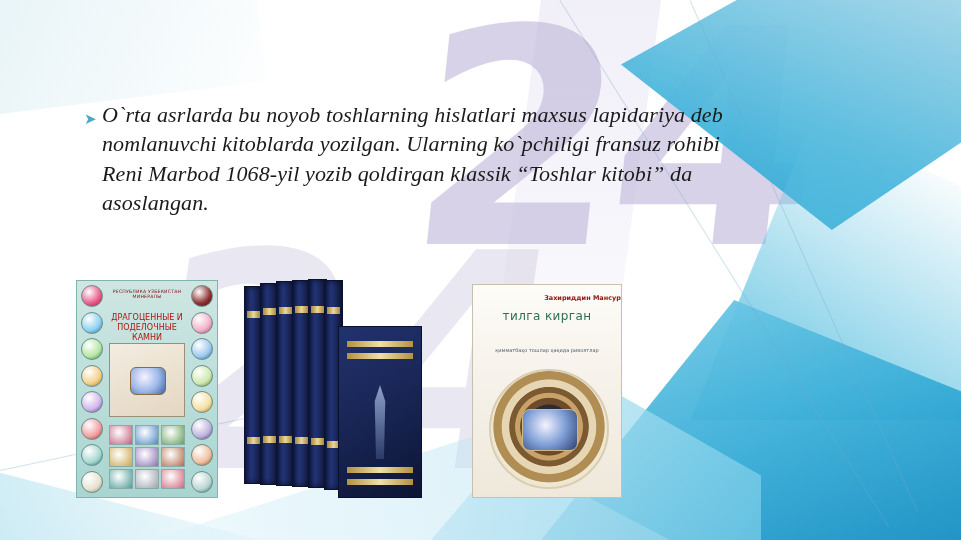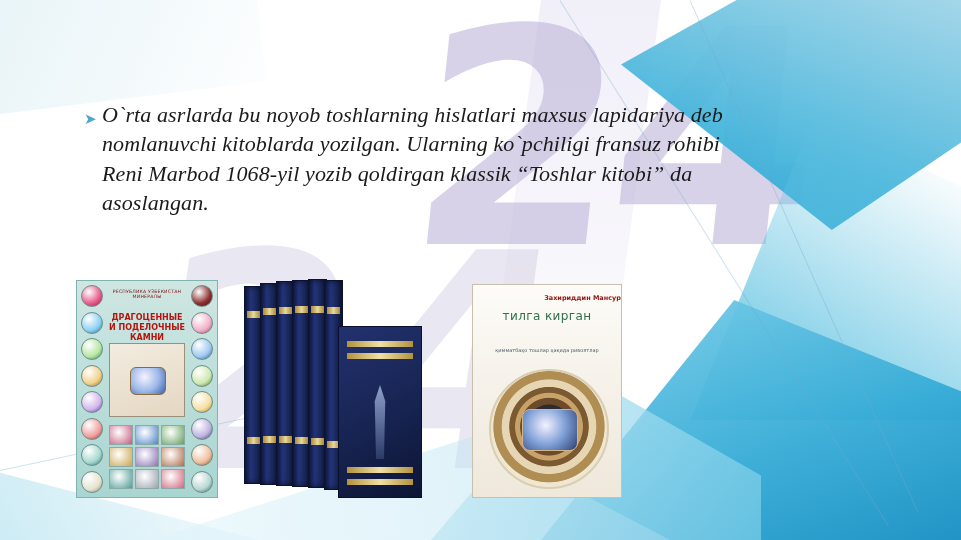--- a/index.html
+++ b/index.html
@@ -195,21 +195,21 @@
   }
   .b1 .t-small {
     font-size: 4.6px;
     color: #7a1111;
     letter-spacing: .2px;
     font-family: "DejaVu Sans", sans-serif;
   }
   .b1 .t-big {
     margin-top: 14px;
     font-size: 8px;
-    font-weight: bold;
+    font-weight: normal;
     color: #b3150f;
     line-height: 1.25;
     font-family: "DejaVu Sans", sans-serif;
   }
   .b1 .center-pic {
     position: absolute;
     left: 32px; right: 32px; top: 62px;
     height: 72px;
     background: linear-gradient(160deg,#f3ece0,#e4d7c2);
     border: 1px solid #9c8f79;

